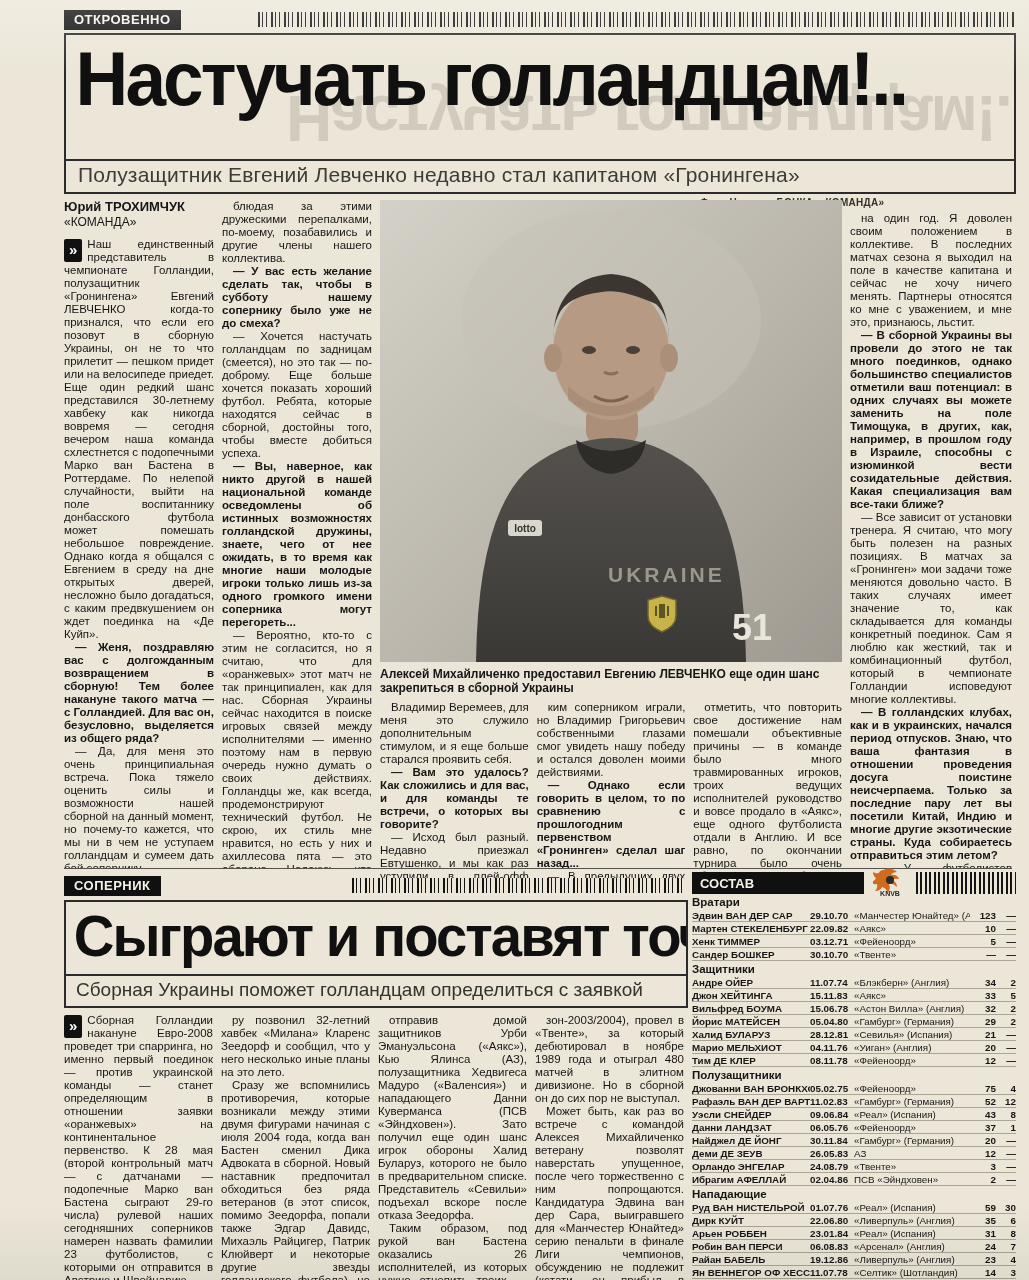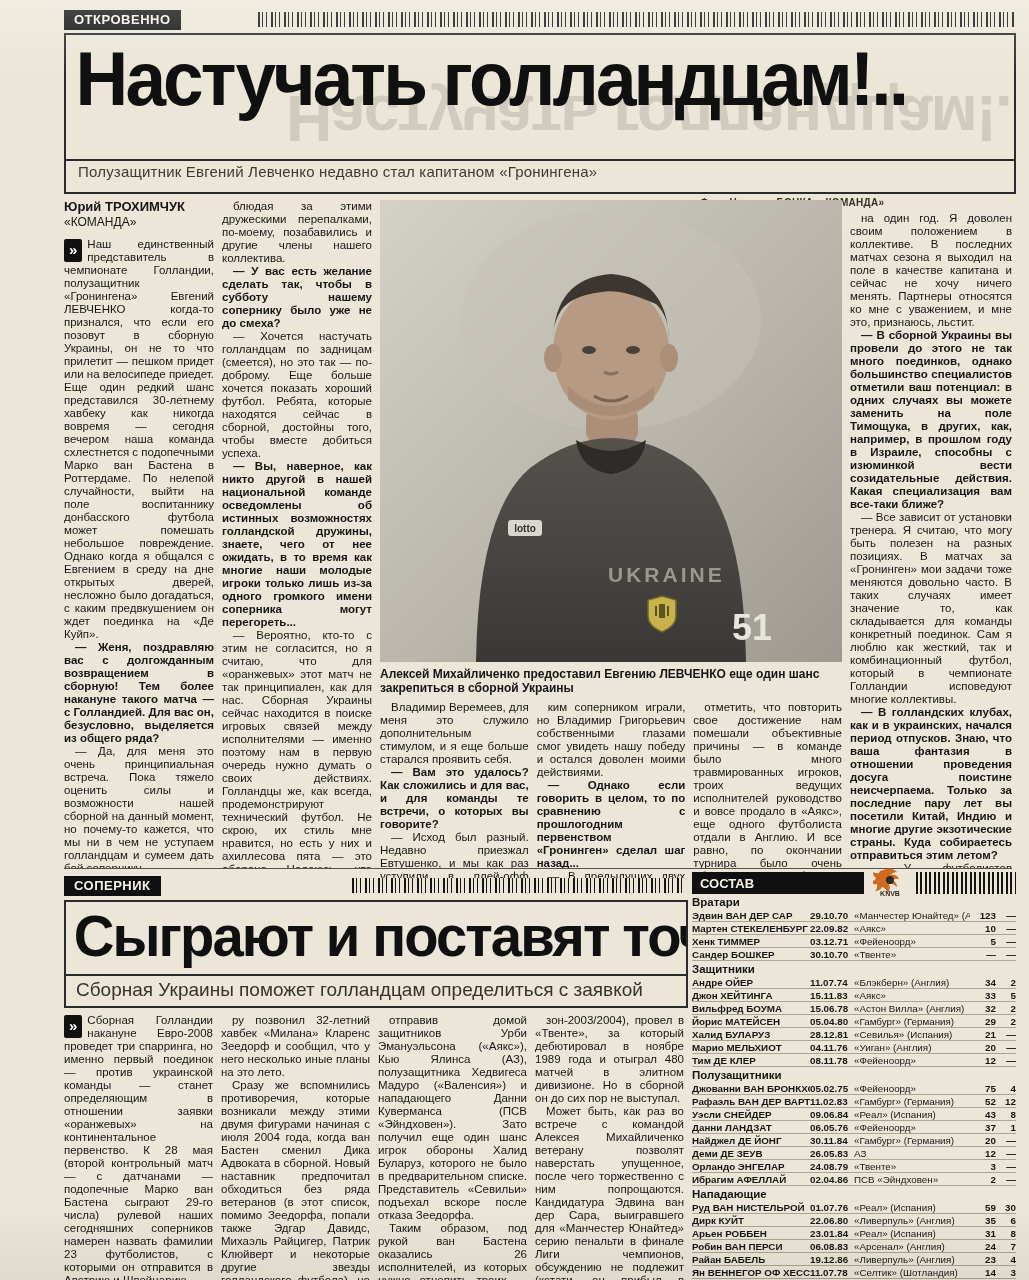--- a/index.html
+++ b/index.html
@@ -10,21 +10,21 @@
   .kickbar{position:absolute;background:#101010;color:#f5f2e8;font-weight:bold;
         font-size:13px;letter-spacing:.5px;padding:3px 10px 4px;line-height:1;}
   .barcode{position:absolute;height:15px;
         background:repeating-linear-gradient(90deg,#141414 0 2px,#ebe6d7 2px 4px,#141414 4px 5px,#ebe6d7 5px 8px,#141414 8px 9px,#ebe6d7 9px 13px);}
   .hbox{position:absolute;border:2px solid #2b2b2b;background:transparent;overflow:hidden;}
   .headline1{position:relative;z-index:2;font-weight:bold;font-size:76px;line-height:.95;
         letter-spacing:-3px;transform:scaleX(.96);transform-origin:left center;
         padding:8px 10px 0;white-space:nowrap;color:#101010;}
   .ghost{position:absolute;z-index:1;top:46px;left:220px;font-weight:bold;font-size:64px;
         letter-spacing:-2px;color:#8d8878;opacity:.28;transform:scaleX(-1) rotate(180deg);white-space:nowrap;}
-  .subhead1{position:relative;z-index:2;font-size:15px;color:#3d3b36;padding:7px 12px 0;letter-spacing:.2px;}
+  .subhead1{position:relative;z-index:2;font-size:21px;color:#3d3b36;padding:7px 12px 0;letter-spacing:.2px;}
   .credit{position:absolute;font-size:10px;font-weight:bold;color:#33312c;letter-spacing:.3px;}
   .cols{position:absolute;display:flex;gap:8px;}
   .col{overflow:hidden;}
   .byline-name{font-weight:bold;font-size:13px;line-height:1.15;}
   .byline-src{font-size:12px;margin-bottom:9px;}
   .para{margin:0;text-indent:11px;text-align:justify;font-size:11.5px;line-height:13px;}
   .para.q{font-weight:bold;}
   .para.first{text-indent:0;}
   .dropcap{float:left;background:#111;color:#fff;font-weight:bold;font-size:15px;line-height:1;
         padding:3px 5px 5px;margin:1px 5px 1px 0;border-radius:2px;}

